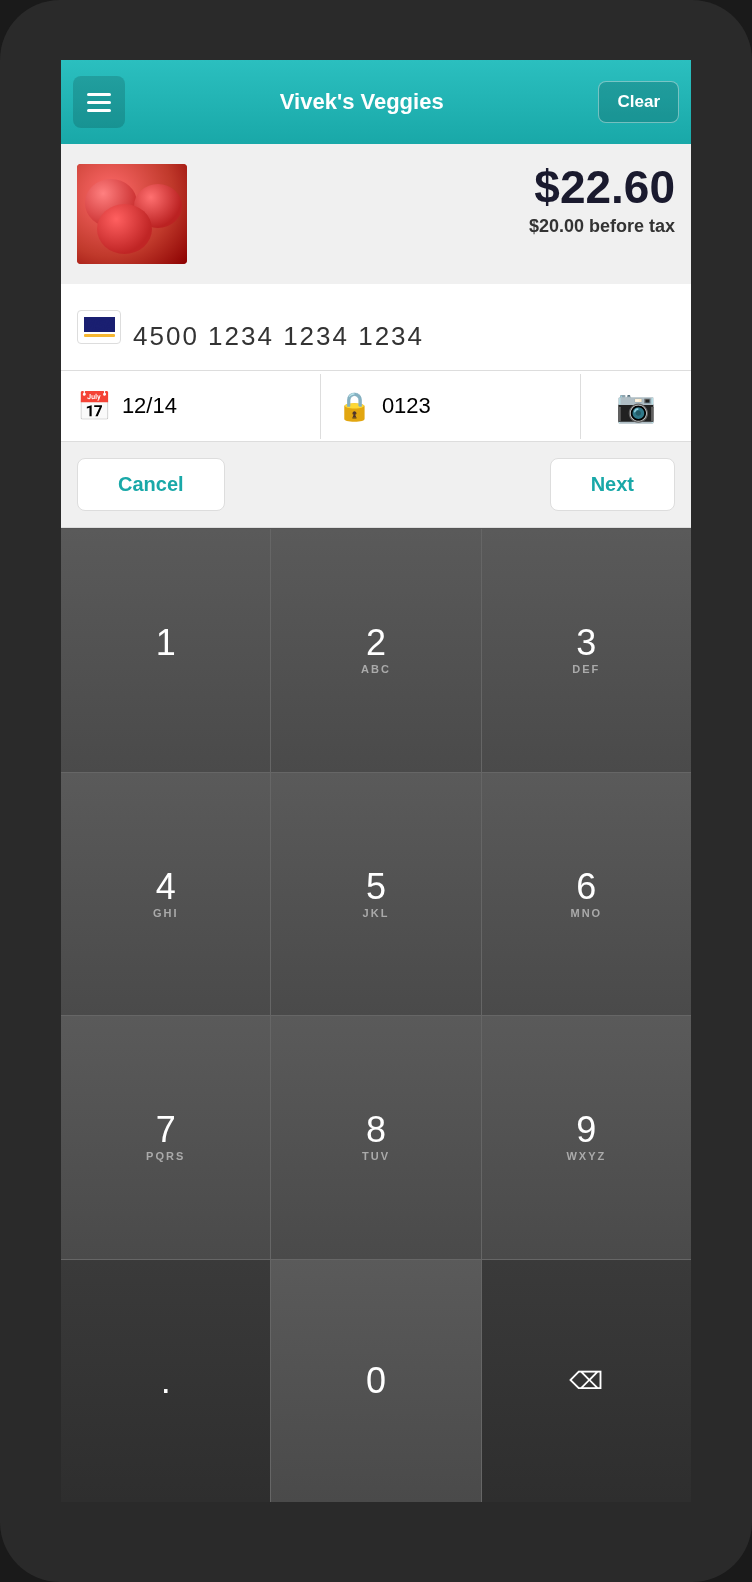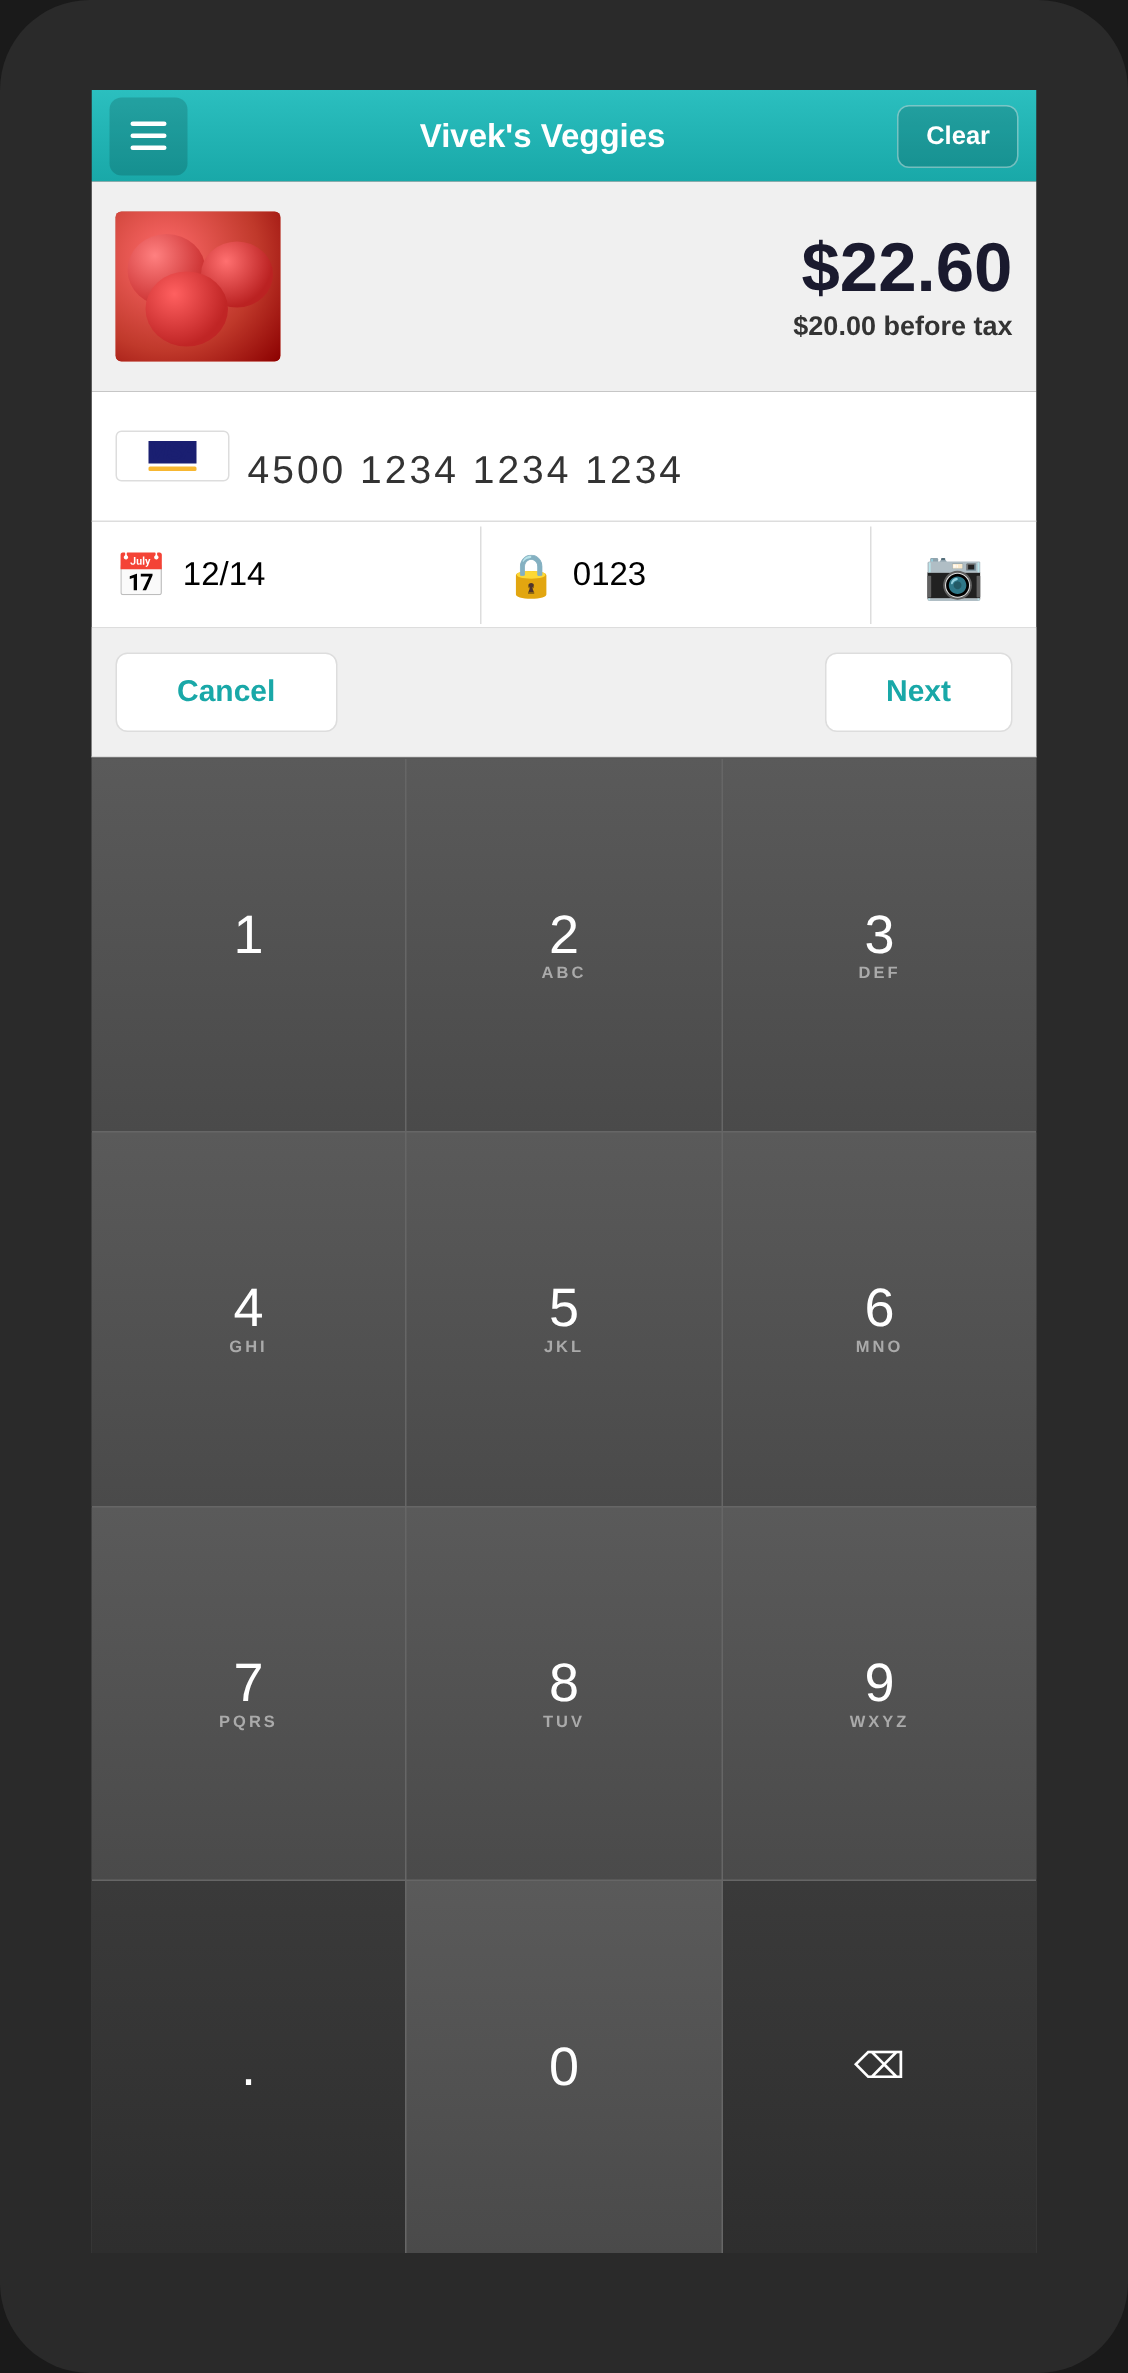--- a/index.html
+++ b/index.html
@@ -108,21 +108,21 @@
     .app-container {
       flex: 1;
       display: flex;
       flex-direction: column;
       overflow: hidden;
     }
 
     
     .app-header {
       background: linear-gradient(180deg, #2bbfbf 0%, #19a8a8 100%);
-      height: 61px;
+      height: 84px;
       display: flex;
       align-items: center;
       justify-content: space-between;
       padding: 0 12px;
       flex-shrink: 0;
     }
 
     .menu-button {
       width: 52px;
       height: 52px;
@@ -159,21 +159,20 @@
       font-weight: 600;
       padding: 10px 18px;
       cursor: pointer;
     }
 
     
     .order-summary {
       background: #f0f0f0;
       padding: 20px 16px;
       display: flex;
-      align-items: center;
       justify-content: space-between;
       flex-shrink: 0;
     }
 
     .product-image {
       width: 110px;
       height: 100px;
       border-radius: 4px;
       overflow: hidden;
       background: #c0392b;
@@ -241,21 +240,21 @@
     }
 
     .visa-badge {
       background: white;
       border: 1px solid #ddd;
       border-radius: 4px;
       padding: 4px 6px;
       display: flex;
       align-items: center;
       justify-content: center;
-      width: 76px;
+      width: 44px;
       height: 34px;
       flex-shrink: 0;
     }
 
     .card-number-display {
       font-size: 26px;
       font-weight: 400;
       color: #333;
       letter-spacing: 2px;
       margin-top: 19px;

